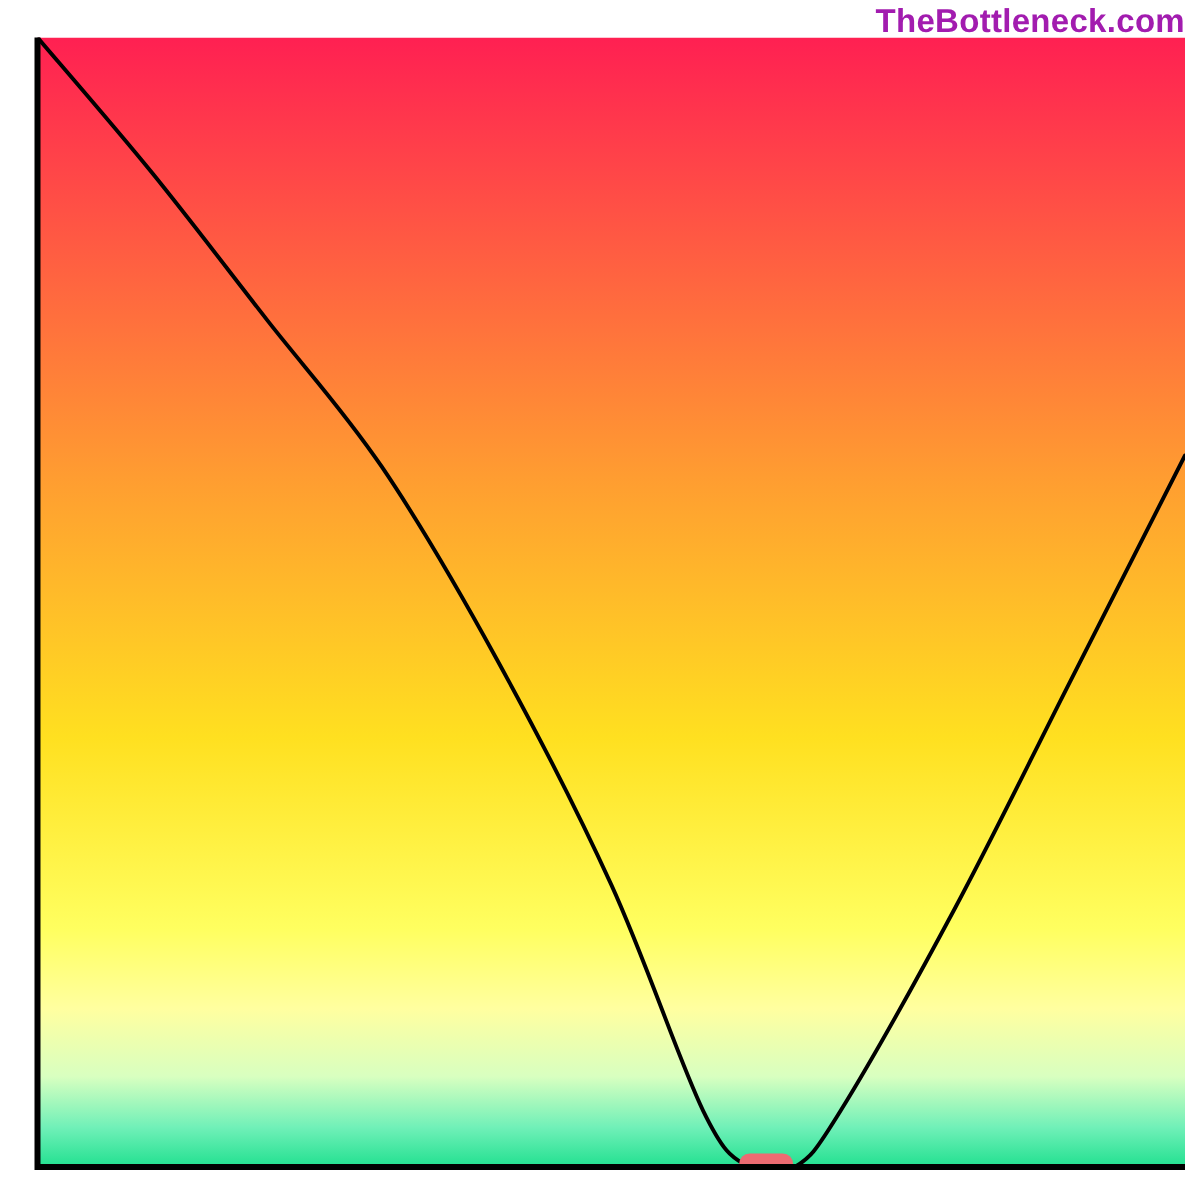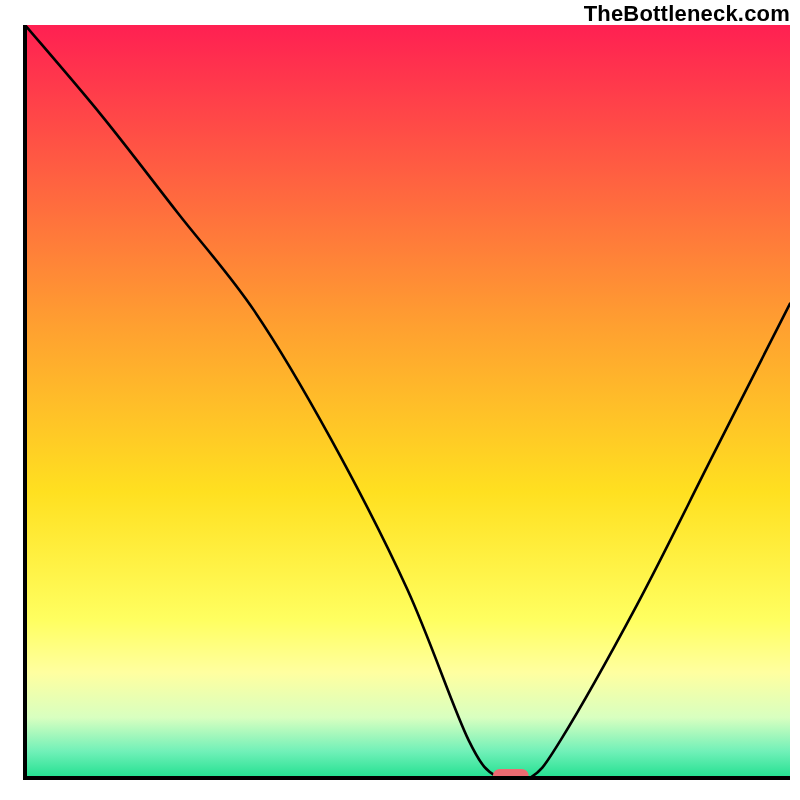--- a/index.html
+++ b/index.html
@@ -15,21 +15,21 @@
     position: relative;
     width: 800px;
     height: 800px;
   }
   .watermark {
     position: absolute;
     top: 1px;
     right: 10px;
     font-size: 22px;
     font-weight: 600;
-    color: #000000;
+    color: #a21caf;
     letter-spacing: 0.2px;
     z-index: 10;
   }
   svg {
     display: block;
   }
 </style>
 </head>
 <body>
 

